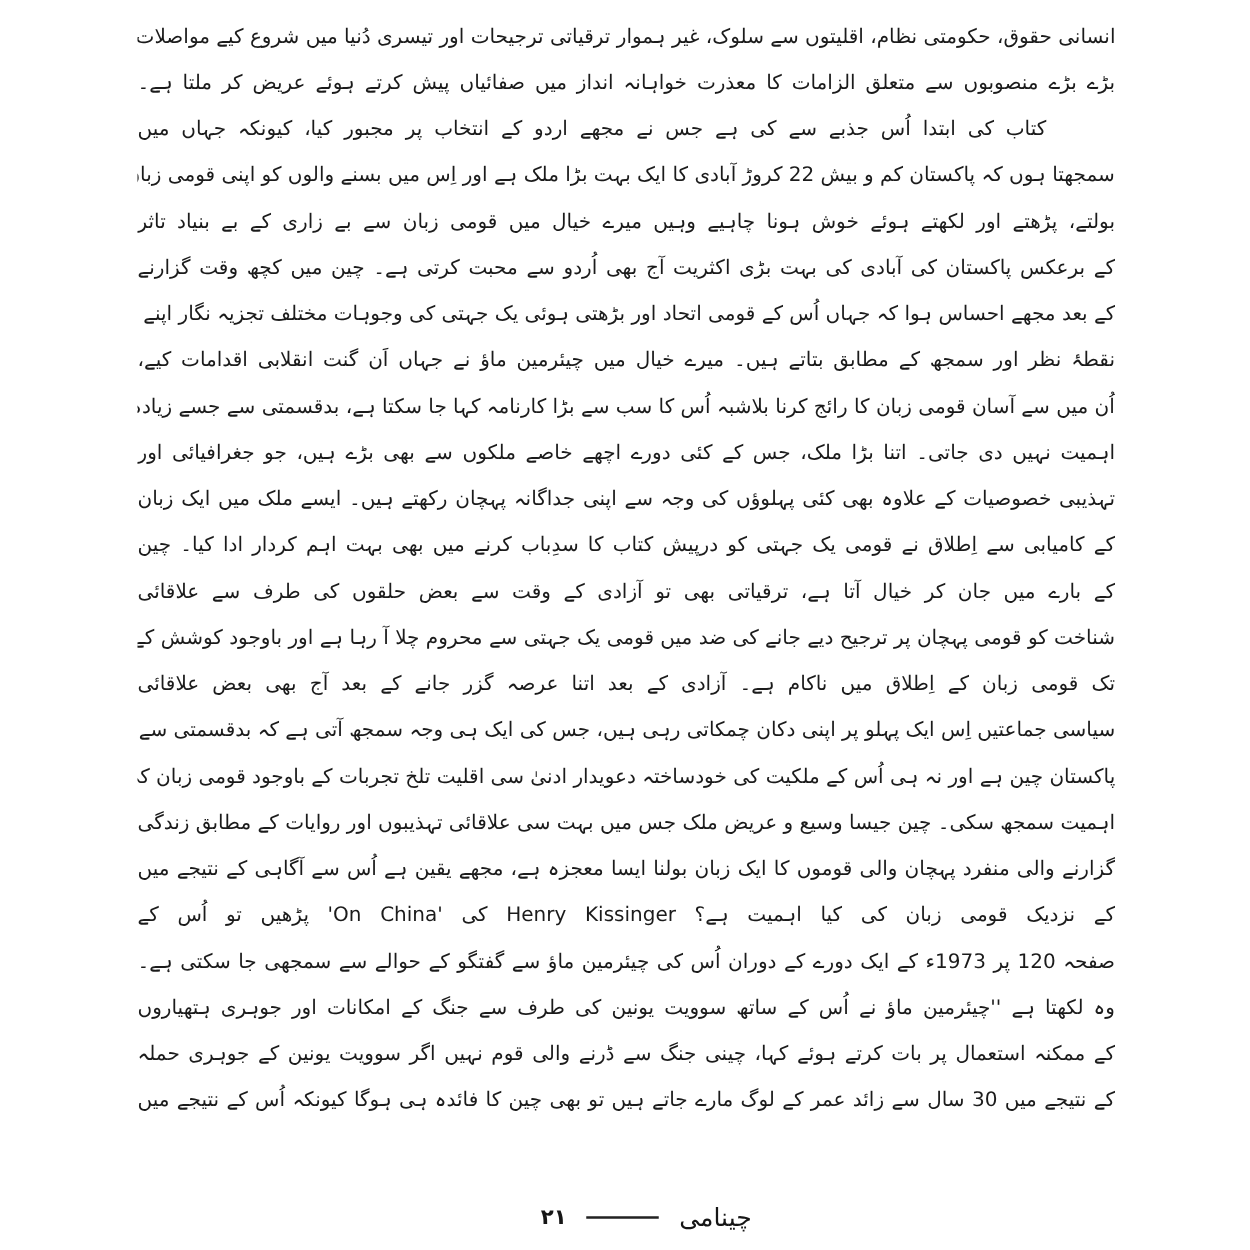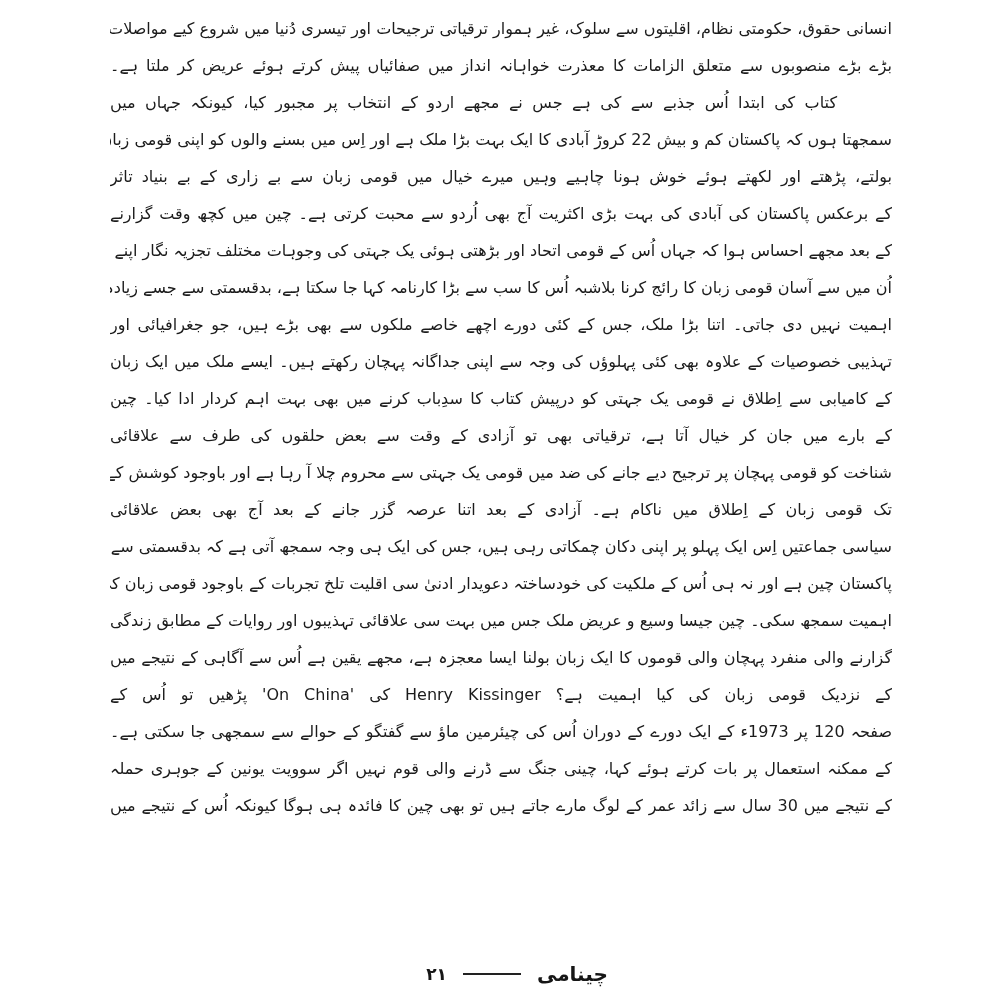--- a/index.html
+++ b/index.html
@@ -39,21 +39,21 @@
     display: flex;
     flex-direction: row;
     justify-content: center;
     align-items: center;
     direction: rtl;
     gap: 16px;
     color: #161616;
   }
   .footer-title {
     font-size: 20px;
-    font-weight: bold;
+    font-weight: normal;
   }
   .footer-rule {
     display: inline-block;
     width: 58px; height: 2px;
     background: #222222;
   }
   .footer-pagenum {
     font-size: 17px;
     font-weight: bold;
     margin-left: 34px;
@@ -65,33 +65,35 @@
 <div class="page">
 
   <main class="body-text" id="body-text" lang="ur" dir="rtl">
       <div class="text-line">انسانی حقوق، حکومتی نظام، اقلیتوں سے سلوک، غیر ہموار ترقیاتی ترجیحات اور تیسری دُنیا میں شروع کیے مواصلات کے</div>
       <div class="text-line">بڑے بڑے منصوبوں سے متعلق الزامات کا معذرت خواہانہ انداز میں صفائیاں پیش کرتے ہوئے عریض کر ملتا ہے۔</div>
       <div class="text-line indent">کتاب کی ابتدا اُس جذبے سے کی ہے جس نے مجھے اردو کے انتخاب پر مجبور کیا،   کیونکہ جہاں میں</div>
       <div class="text-line">سمجھتا ہوں کہ پاکستان کم و بیش 22 کروڑ آبادی کا ایک بہت بڑا ملک ہے اور اِس میں بسنے والوں کو اپنی قومی زبان</div>
       <div class="text-line">بولتے، پڑھتے اور لکھتے ہوئے خوش ہونا چاہیے وہیں میرے خیال میں قومی زبان سے بے زاری کے بے بنیاد تاثر</div>
       <div class="text-line">کے برعکس پاکستان کی آبادی کی بہت بڑی اکثریت آج بھی اُردو سے محبت کرتی ہے۔  چین میں کچھ وقت گزارنے</div>
       <div class="text-line">کے بعد مجھے احساس ہوا کہ جہاں اُس کے قومی اتحاد اور بڑھتی ہوئی یک جہتی کی وجوہات مختلف تجزیہ نگار اپنے اپنے</div>
+      <div class="text-line">نقطۂ نظر اور سمجھ کے مطابق بتاتے ہیں۔  میرے خیال میں چیئرمین ماؤ نے جہاں اَن گنت انقلابی اقدامات کیے،</div>
       <div class="text-line">اُن میں سے آسان قومی زبان کا رائج کرنا بلاشبہ اُس کا سب سے بڑا کارنامہ کہا جا سکتا ہے،  بدقسمتی سے جسے زیادہ</div>
       <div class="text-line">اہمیت نہیں دی جاتی۔  اتنا بڑا ملک،  جس کے کئی دورے اچھے خاصے ملکوں سے بھی بڑے ہیں،  جو جغرافیائی اور</div>
       <div class="text-line">تہذیبی خصوصیات کے علاوہ بھی کئی پہلوؤں کی وجہ سے اپنی جداگانہ پہچان رکھتے ہیں۔  ایسے ملک میں ایک زبان</div>
       <div class="text-line">کے کامیابی سے اِطلاق نے قومی یک جہتی کو درپیش کتاب کا سدِباب کرنے میں بھی بہت اہم کردار ادا کیا۔  چین</div>
       <div class="text-line">کے بارے میں جان کر خیال آتا ہے،  ترقیاتی بھی تو آزادی کے وقت سے بعض حلقوں کی طرف سے علاقائی</div>
       <div class="text-line">شناخت کو قومی پہچان پر ترجیح دیے جانے کی ضد میں قومی یک جہتی سے محروم چلا آ رہا ہے اور باوجود کوشش کے ابھی</div>
       <div class="text-line">تک قومی زبان کے اِطلاق میں ناکام ہے۔  آزادی کے بعد اتنا عرصہ گزر جانے کے بعد آج بھی بعض علاقائی</div>
       <div class="text-line">سیاسی جماعتیں اِس ایک پہلو پر اپنی دکان چمکاتی رہی ہیں،  جس کی ایک ہی وجہ سمجھ آتی ہے کہ بدقسمتی سے نہ تو</div>
       <div class="text-line">پاکستان چین ہے اور نہ ہی اُس کے ملکیت کی خودساختہ دعویدار ادنیٰ سی اقلیت تلخ تجربات کے باوجود قومی زبان کی</div>
       <div class="text-line">اہمیت سمجھ سکی۔  چین جیسا وسیع و عریض ملک جس میں بہت سی علاقائی تہذیبوں اور روایات کے مطابق زندگی</div>
       <div class="text-line">گزارنے والی منفرد پہچان والی قوموں کا ایک زبان بولنا ایسا معجزہ ہے،  مجھے یقین ہے اُس سے آگاہی کے نتیجے میں</div>
       <div class="text-line">کے نزدیک قومی زبان کی کیا اہمیت ہے؟ Henry Kissinger کی 'On China' پڑھیں تو اُس کے</div>
       <div class="text-line">صفحہ 120 پر 1973ء کے ایک دورے کے دوران اُس کی چیئرمین ماؤ سے گفتگو کے حوالے سے سمجھی جا سکتی ہے۔</div>
+      <div class="text-line">وہ لکھتا ہے ''چیئرمین ماؤ نے اُس کے ساتھ سوویت یونین کی طرف سے جنگ کے امکانات اور جوہری ہتھیاروں</div>
       <div class="text-line">کے ممکنہ استعمال پر بات کرتے ہوئے کہا،  چینی جنگ سے ڈرنے والی قوم نہیں اگر سوویت یونین کے جوہری حملہ</div>
       <div class="text-line">کے نتیجے میں 30 سال سے زائد عمر کے لوگ مارے جاتے ہیں تو بھی چین کا فائدہ ہی ہوگا کیونکہ اُس کے نتیجے میں</div>
     </main>
 
   <footer class="page-footer" dir="rtl">
     <span class="footer-title" lang="ur">چینامی</span>
     <span class="footer-rule"></span>
     <span class="footer-pagenum" lang="ur">۲۱</span>
   </footer>
 

